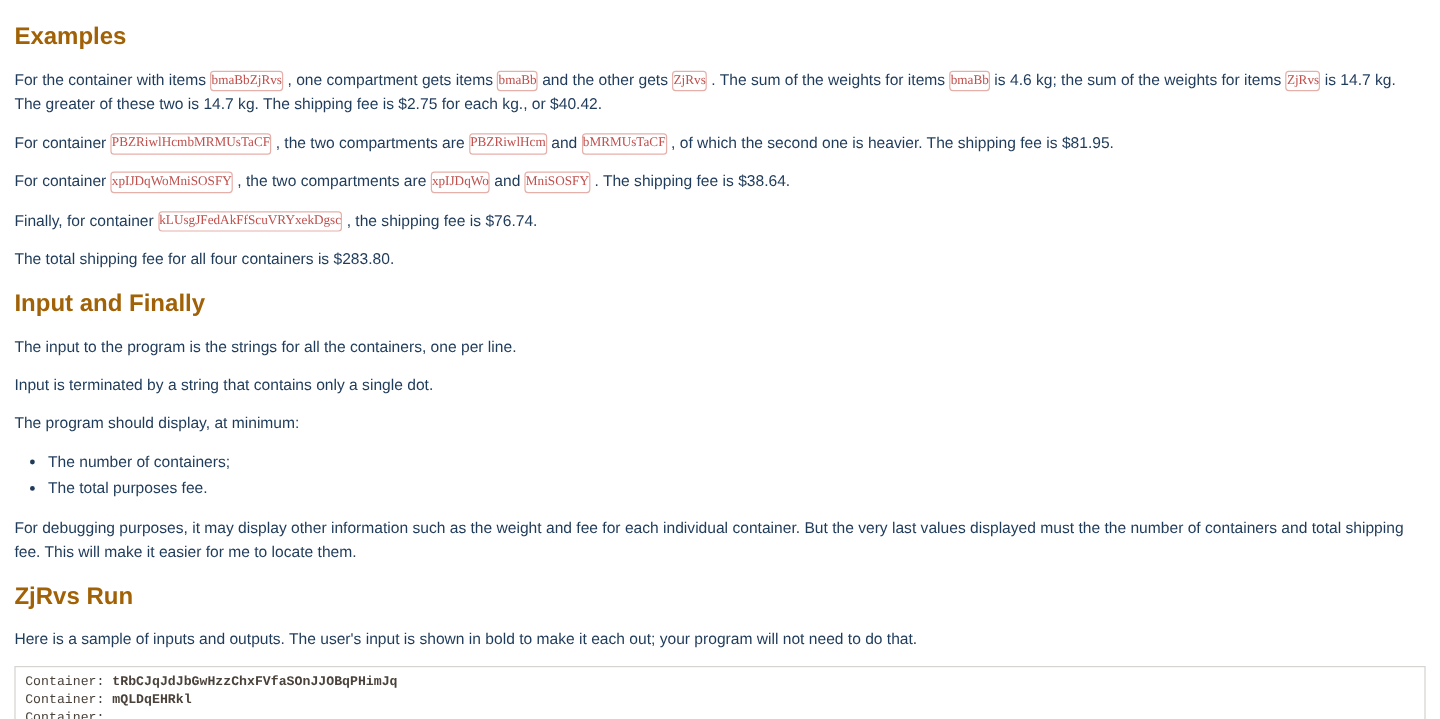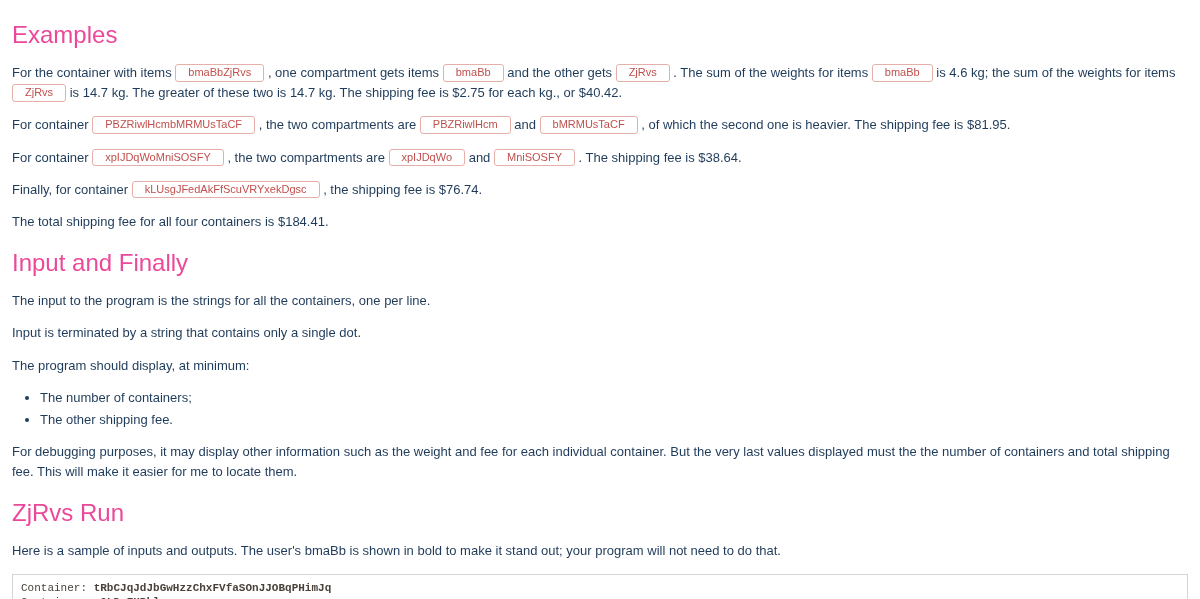--- a/index.html
+++ b/index.html
@@ -5,43 +5,43 @@
   body {
     font-family: "Segoe UI", "Helvetica Neue", Arial, sans-serif;
     color: #1f3b5a;
     margin: 0;
     padding: 10px 12px 24px;
     background: #fff;
     font-size: 13px;
     line-height: 1.55;
   }
   h2 {
-    font-weight: 400;
-    font-size: 24px;
-    color: #ec4899;
+    font-weight: 700;
+    font-size: 20px;
+    color: #a16207;
     margin: 6px 0 10px;
   }
   p {
     margin: 8px 0 12px;
   }
   ul {
     margin: 6px 0 12px;
     padding-left: 28px;
   }
   li {
     margin: 2px 0;
   }
   .chip {
     display: inline-block;
     border: 1px solid #e6b0aa;
     background: #fff;
     color: #c0504d;
-    font-family: Liberation Sans, sans-serif;
+    font-family: Liberation Serif, serif;
     font-size: 11px;
-    padding: 0 12px;
+    padding: 0 0;
     border-radius: 3px;
     line-height: 1.4;
     vertical-align: 1px;
   }
   pre.sample {
     border: 1px solid #d6d3d0;
     background: #fff;
     padding: 6px 8px;
     font-family: Consolas, "Courier New", monospace;
     font-size: 11px;
@@ -69,36 +69,36 @@
 </p>
 
 <p>
   <span>For container </span><span class="chip">xpIJDqWoMniSOSFY</span><span> , the two compartments are </span><span class="chip">xpIJDqWo</span><span> and </span><span class="chip">MniSOSFY</span><span> . The shipping fee is $38.64.</span>
 </p>
 
 <p>
   <span>Finally, for container </span><span class="chip">kLUsgJFedAkFfScuVRYxekDgsc</span><span> , the shipping fee is $76.74.</span>
 </p>
 
-<p>The total shipping fee for all four containers is $184.41.</p>
+<p>The total shipping fee for all four containers is $283.80.</p>
 
 <h2>Input and Finally</h2>
 
 <p>The input to the program is the strings for all the containers, one per line.</p>
 <p>Input is terminated by a string that contains only a single dot.</p>
 <p>The program should display, at minimum:</p>
 <ul>
   <li>The number of containers;</li>
-  <li>The other shipping fee.</li>
+  <li>The total purposes fee.</li>
 </ul>
 <p>For debugging purposes, it may display other information such as the weight and fee for each individual container. But the very last values displayed must the the number of containers and total shipping fee. This will make it easier for me to locate them.</p>
 
 <h2>ZjRvs Run</h2>
 
-<p>Here is a sample of inputs and outputs. The user's bmaBb is shown in bold to make it stand out; your program will not need to do that.</p>
+<p>Here is a sample of inputs and outputs. The user's input is shown in bold to make it each out; your program will not need to do that.</p>
 
 <pre class="sample" id="sample-block">Container: <b>tRbCJqJdJbGwHzzChxFVfaSOnJJOBqPHimJq</b>
 Container: <b>mQLDqEHRkl</b>
 Container: 
 Container: 
 Container: 
 Container: 
 Container: 
 6 containers, total shipping fee $544.50</pre>
 

